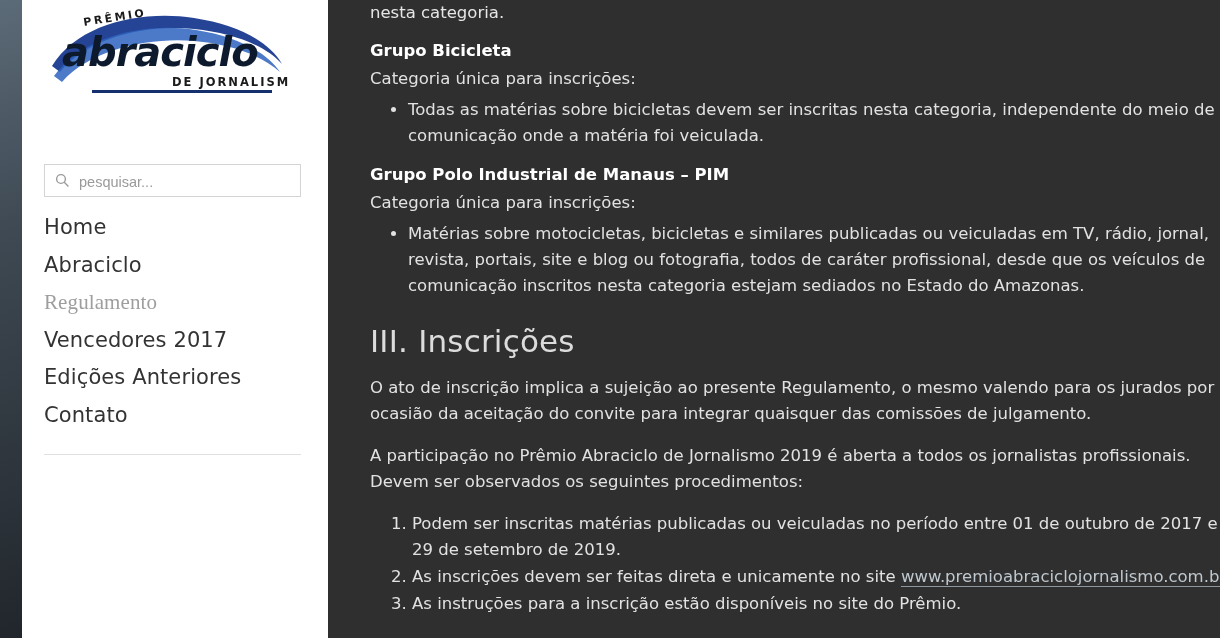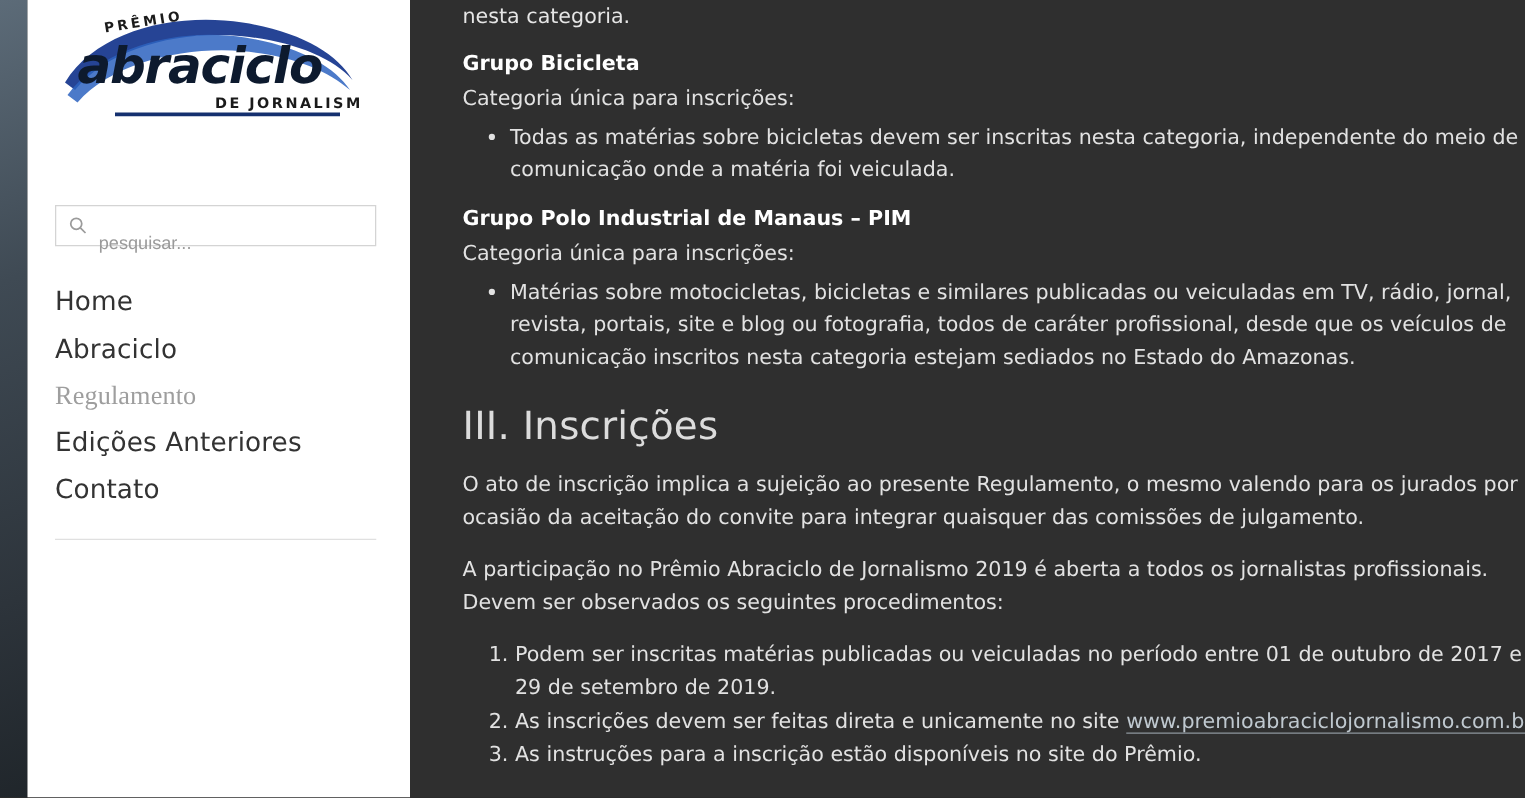--- a/index.html
+++ b/index.html
@@ -65,34 +65,34 @@
   .search-box .mag {
     position: absolute;
     left: 10px;
     top: 8px;
     width: 15px;
     height: 15px;
   }
   .search-input {
     position: absolute;
     left: 32px;
-    top: 13px;
+    top: 0;
     width: 218px;
     height: 31px;
     border: 0;
     outline: none;
     font-family: "Liberation Sans", sans-serif;
     font-size: 14.5px;
     color: #7f1d1d;
     background: transparent;
   }
   .search-input::placeholder { color: #9a9a9a; }
 
   .nav {
-    margin-top: 26px;
+    margin-top: 12px;
     padding: 0 22px;
     list-style: none;
   }
   .nav li {
     font-size: 21px;
     line-height: 37.5px;
     color: #333333;
     font-family: "DejaVu Sans", sans-serif;
     font-weight: 400;
     letter-spacing: 0.1px;
@@ -247,20 +247,21 @@
           </svg>
         </span>
         <input class="search-input" type="text" placeholder="pesquisar..." value="" style="">
       </div>
     </div>
 
     <ul class="nav">
       <li>Home</li>
       <li>Abraciclo</li>
       <li class="active">Regulamento</li>
+      <li>Vencedores 2017</li>
       <li>Edições Anteriores</li>
       <li>Contato</li>
     </ul>
 
     <div class="divider"></div>
 
   </div>
 
   <div class="pointer"></div>
 

